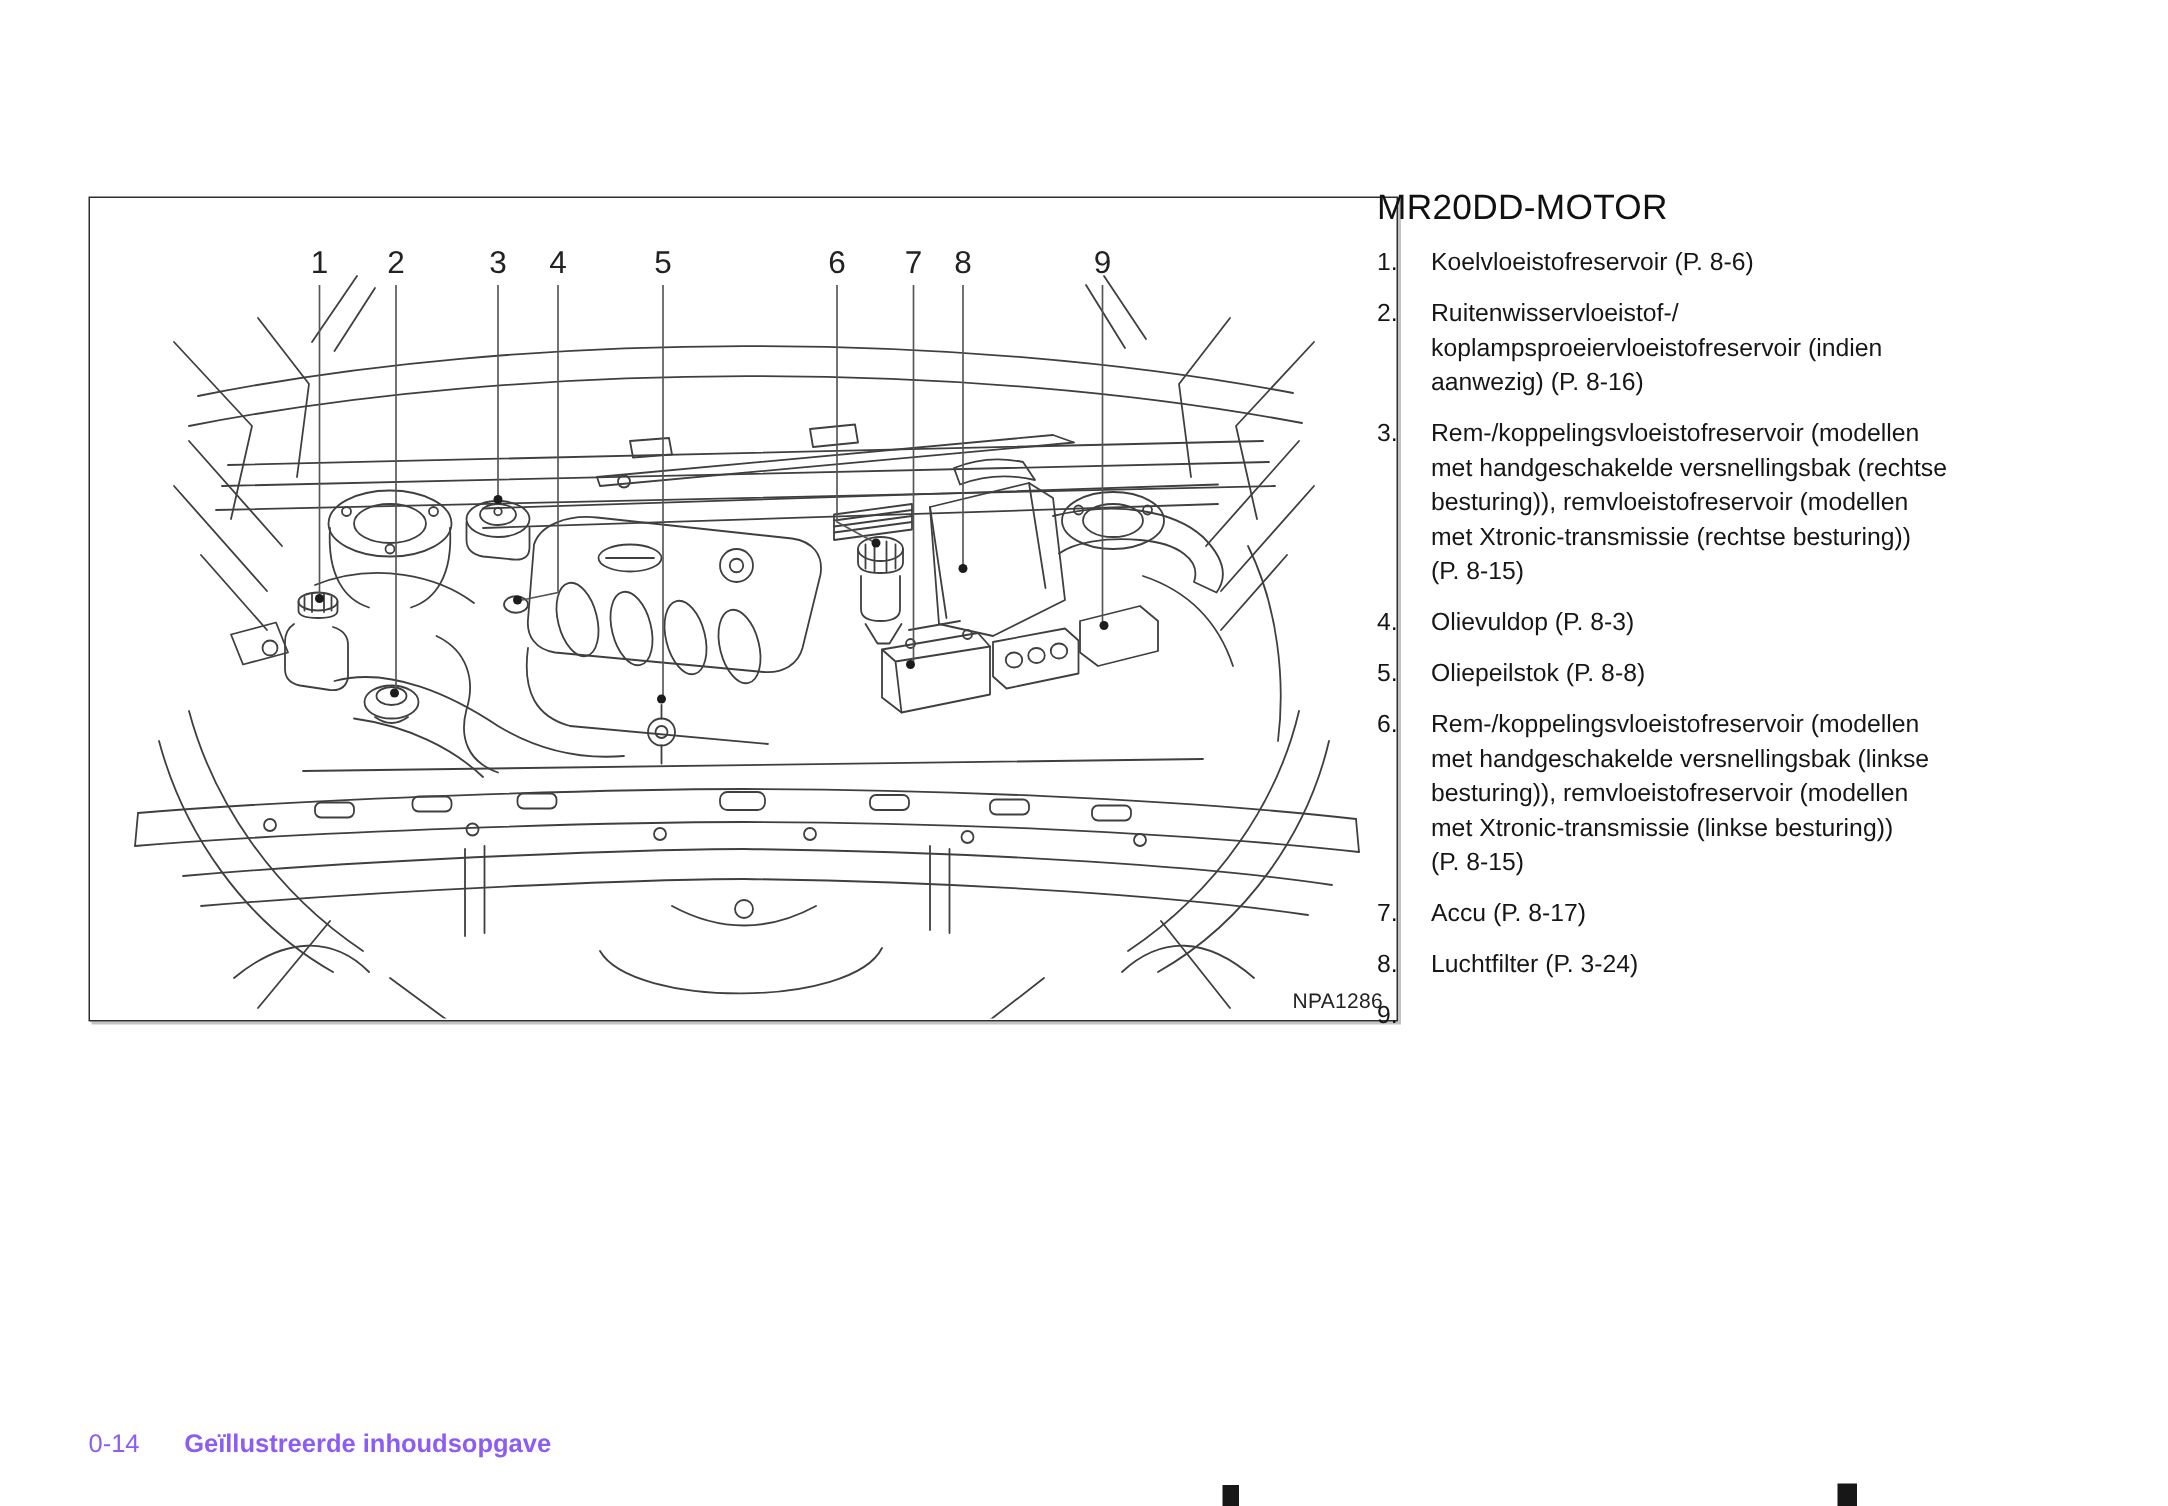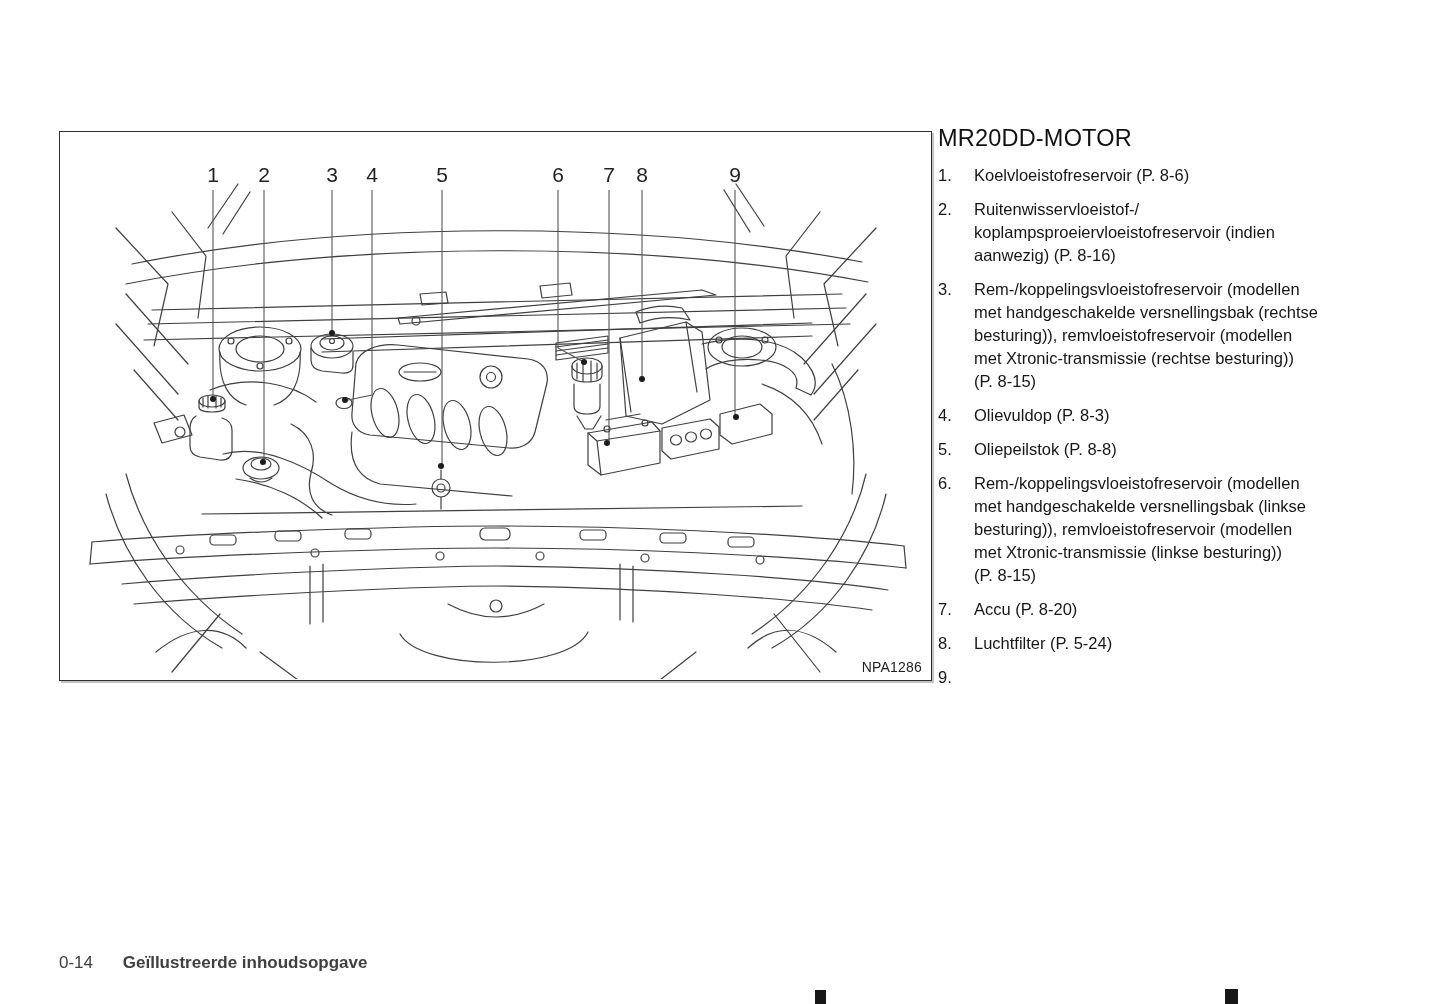--- a/index.html
+++ b/index.html
@@ -13,35 +13,35 @@
     position:absolute;left:59px;top:131px;width:873px;height:550px;
     border:1.5px solid #2f2f2f;background:#ffffff;
     box-shadow:2px 2px 0 #c3c3c3;box-sizing:border-box;
   }
   .figure-box svg{position:absolute;left:0;top:0;}
   .figure-code{
     position:absolute;right:9px;bottom:5px;
     font-size:14px;color:#222;letter-spacing:.2px;
   }
   
-  .legend{position:absolute;left:938px;top:124px;width:442px;}
+  .legend{position:absolute;left:918px;top:124px;width:442px;}
   .legend-title{
     font-size:23.5px;line-height:28px;font-weight:400;color:#111;
     letter-spacing:.2px;margin:0;
   }
   .legend-items{margin-top:12px;}
   .legend-item{display:flex;margin-bottom:11px;}
   .item-num{
     width:36px;flex:0 0 36px;font-size:16.5px;line-height:23px;color:#161616;
   }
   .item-text{
     font-size:16.5px;line-height:23px;color:#161616;white-space:pre-line;
   }
   
-  .footer{position:absolute;left:59px;top:952px;font-size:17px;line-height:22px;color:#404040;}
+  .footer{position:absolute;left:59px;top:952px;font-size:17px;line-height:22px;color:#8b5cf6;}
   .footer .page-num{font-weight:400;}
   .footer .chapter{font-weight:700;margin-left:25px;}
   
   .print-mark{position:absolute;background:#171717;}
   .print-mark.m1{left:815px;top:990px;width:11px;height:14px;}
   .print-mark.m2{left:1225px;top:989px;width:13px;height:15px;}
   
   .callout-num{font-family:"Liberation Sans","DejaVu Sans",sans-serif;font-size:21px;fill:#222;}
 </style>
 </head>
@@ -264,25 +264,25 @@
     <div class="legend-item">
       <span class="item-num">6.</span>
       <span class="item-text">Rem-/koppelingsvloeistofreservoir (modellen
 met handgeschakelde versnellingsbak (linkse
 besturing)), remvloeistofreservoir (modellen
 met Xtronic-transmissie (linkse besturing))
 (P. 8-15)</span>
     </div>
     <div class="legend-item">
       <span class="item-num">7.</span>
-      <span class="item-text">Accu (P. 8-20)</span>
+      <span class="item-text">Accu (P. 8-17)</span>
     </div>
     <div class="legend-item">
       <span class="item-num">8.</span>
-      <span class="item-text">Luchtfilter (P. 5-24)</span>
+      <span class="item-text">Luchtfilter (P. 3-24)</span>
     </div>
     <div class="legend-item">
       <span class="item-num">9.</span>
     </div>
   </div>
 </div>
 
 <div class="footer">
   <span class="page-num">0-14</span>
   <span class="chapter">Geïllustreerde inhoudsopgave</span>

